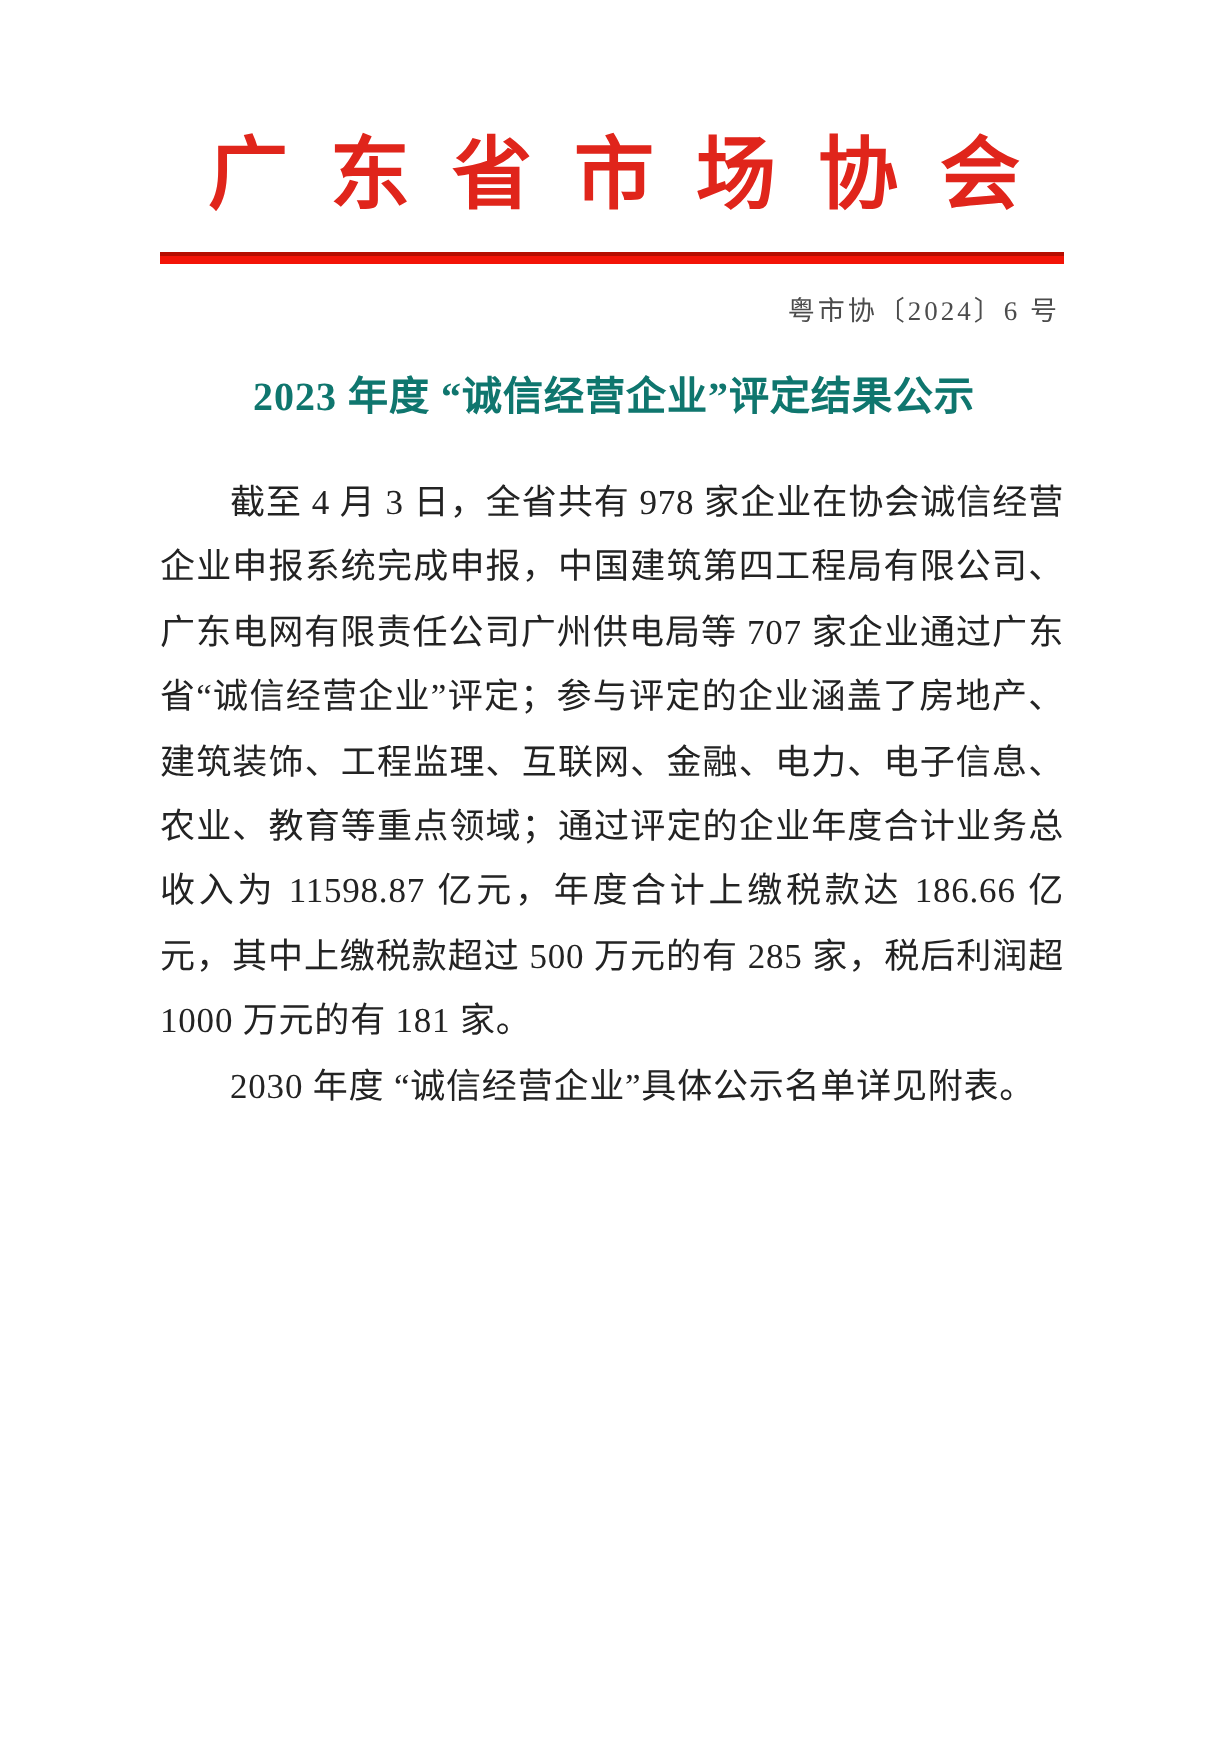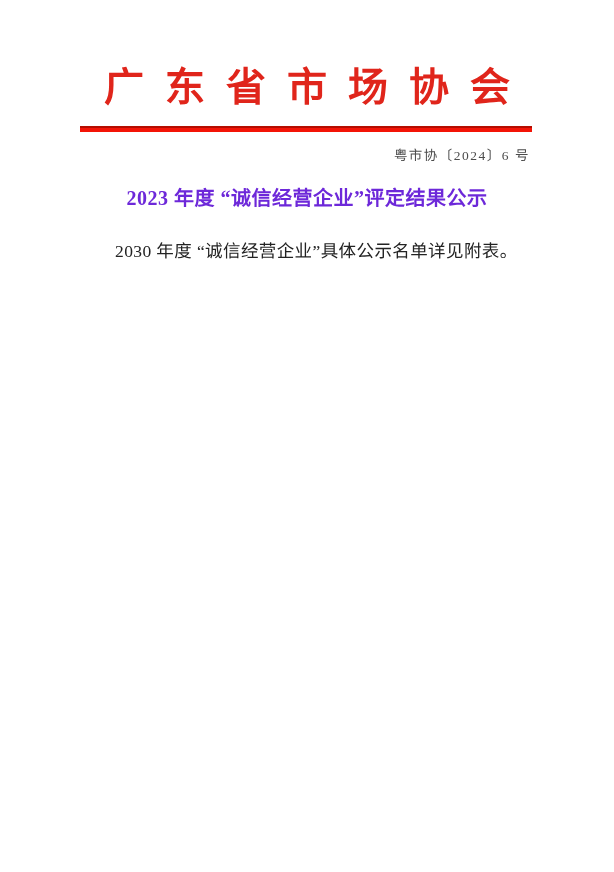--- a/index.html
+++ b/index.html
@@ -38,21 +38,21 @@
     text-align: right;
     font-size: 13.5px;
     color: #4c4c4c;
     letter-spacing: 1.5px;
   }
   .doc-title {
     margin: 18px 60px 0 60px;
     text-align: center;
     font-size: 20px;
     font-weight: bold;
-    color: #6d28d9;
+    color: #0f766e;
     letter-spacing: 0.5px;
   }
   .body-text {
     margin: 24px 82px 0 80px;
     color: #232323;
   }
   .body-text p {
     margin: 0;
     font-size: 17.5px;
     line-height: 32.4px;
@@ -94,20 +94,21 @@
 
   <h1 class="org-title">广东省市场协会</h1>
 
   <div class="red-rule"></div>
 
   <div class="doc-number">粤市协〔2024〕6 号</div>
 
   <h2 class="doc-title">2023 年度 “诚信经营企业”评定结果公示</h2>
 
   <div class="body-text">
+    <p>截至 4 月 3 日，全省共有 978 家企业在协会诚信经营企业申报系统完成申报，中国建筑第四工程局有限公司、广东电网有限责任公司广州供电局等 707 家企业通过广东省“诚信经营企业”评定；参与评定的企业涵盖了房地产、建筑装饰、工程监理、互联网、金融、电力、电子信息、农业、教育等重点领域；通过评定的企业年度合计业务总收入为 11598.87 亿元，年度合计上缴税款达 186.66 亿元，其中上缴税款超过 500 万元的有 285 家，税后利润超 1000 万元的有 181 家。</p>
     <p>2030 年度 “诚信经营企业”具体公示名单详见附表。</p>
   </div>
 
   <div class="signature-block">
     <div>广东省市场协会</div>
     <div>2024 年 4 月 8 日</div>
   </div>
 
   <svg class="seal" viewBox="0 0 130 130" xmlns="http://www.w3.org/2000/svg" aria-hidden="true">
     <circle cx="65" cy="65" r="60" fill="none" stroke="#cf3226" stroke-width="4.4"></circle>

